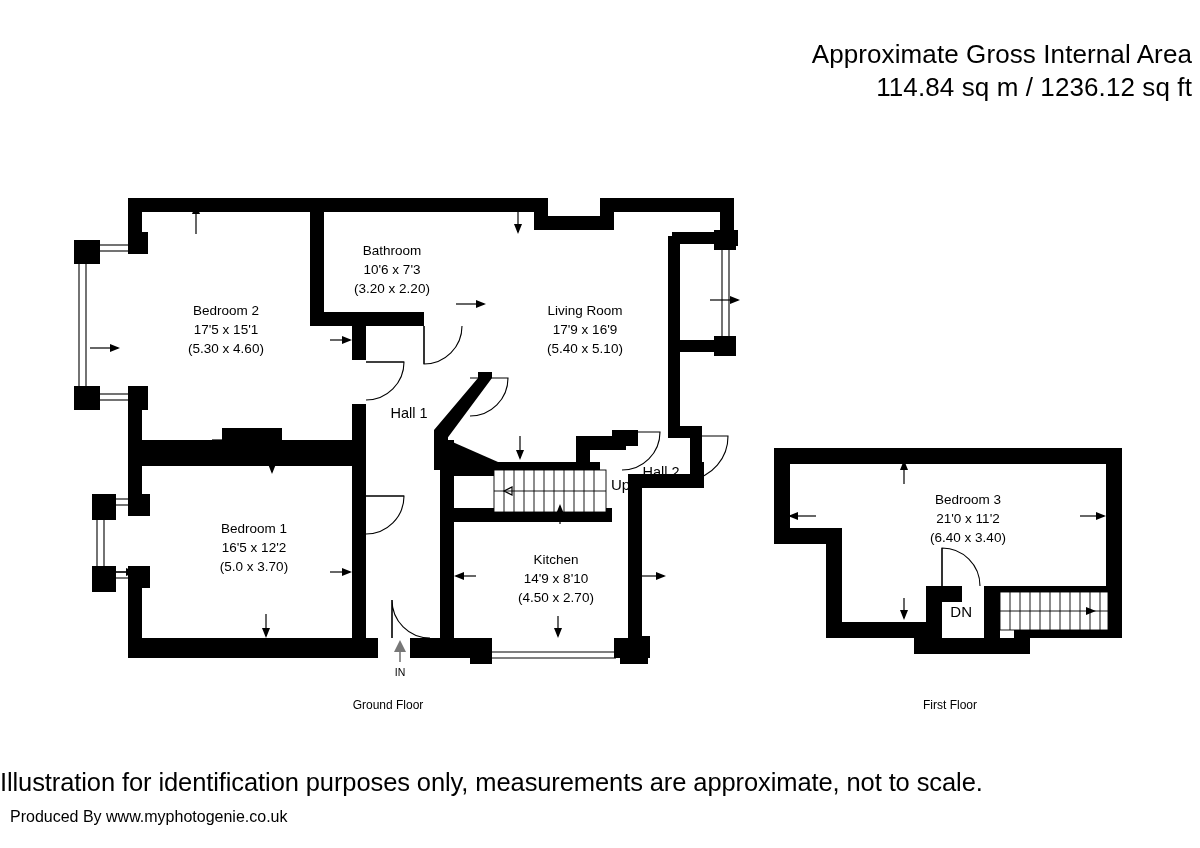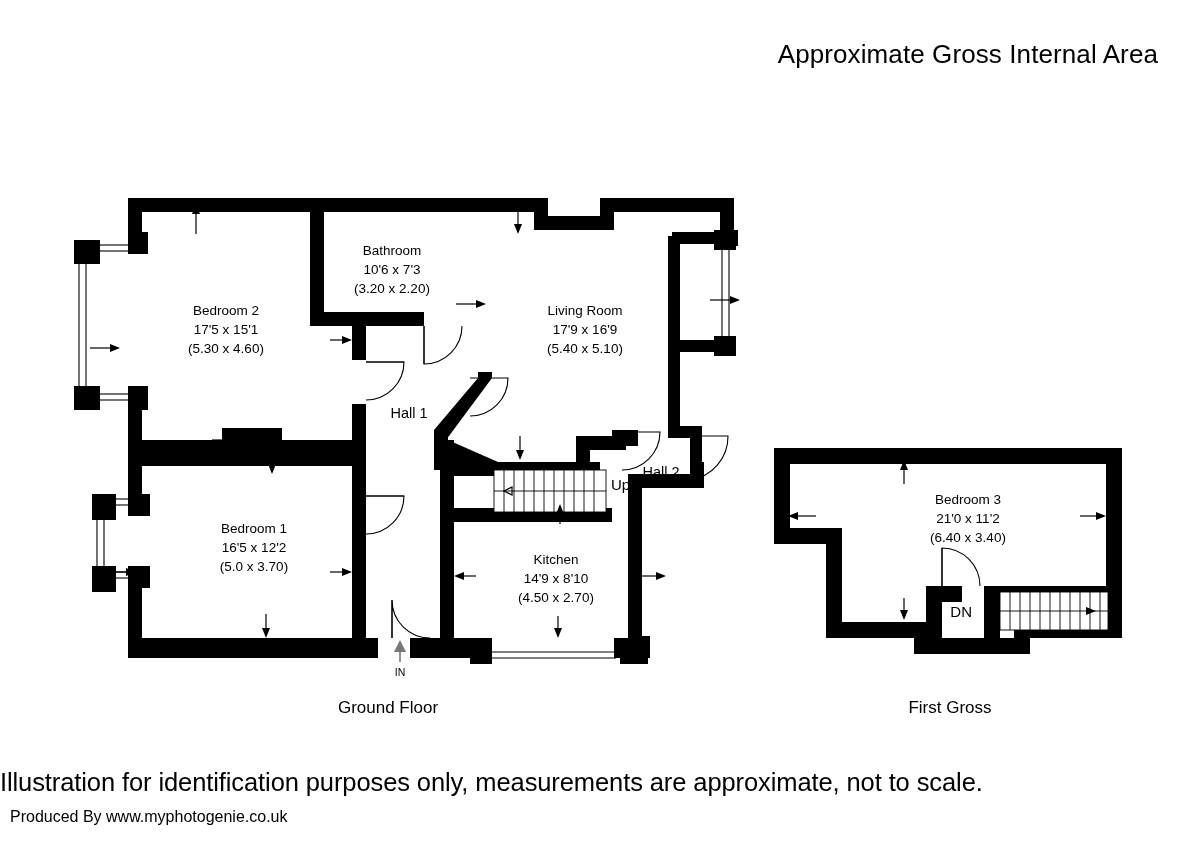--- a/index.html
+++ b/index.html
@@ -15,20 +15,21 @@
     color: #000000;
     overflow: hidden;
   }
   .header {
     position: absolute;
     top: 38px;
     left: 0;
     width: 1158px;
     text-align: right;
     line-height: 1.28;
+    padding-left: 34px;
   }
   .header-line {
     font-size: 26px;
     letter-spacing: 0.1px;
     white-space: nowrap;
   }
   .plan-area {
     position: absolute;
     top: 0;
     left: 0;
@@ -38,21 +39,21 @@
   svg.plan {
     position: absolute;
     top: 0;
     left: 0;
     width: 1200px;
     height: 760px;
     display: block;
   }
   .floor-title {
     position: absolute;
-    font-size: 17px;
+    font-size: 12px;
     text-align: center;
     white-space: nowrap;
   }
   #ground-floor-title {
     left: 268px;
     top: 698px;
     width: 240px;
   }
   #first-floor-title {
     left: 830px;
@@ -89,20 +90,21 @@
   .win-line { stroke: #000000; stroke-width: 1.1; fill: none; }
   .door-arc { stroke: #000000; stroke-width: 1.1; fill: none; }
   .stair-line { stroke: #000000; stroke-width: 0.9; fill: none; }
   .dim-arrow { stroke: #000000; stroke-width: 1.2; fill: none; }
 </style>
 </head>
 <body>
 
 <div class="header">
   <div class="header-line">Approximate Gross Internal Area</div>
+  <div class="header-line">114.84 sq m / 1236.12 sq ft</div>
 </div>
 
 <div class="plan-area">
 <svg class="plan" viewBox="0 0 1200 760" xmlns="http://www.w3.org/2000/svg">
 
   <g>
 
     <g class="wall">
 
       <rect x="128" y="198" width="420" height="14"></rect>
@@ -384,16 +386,16 @@
       <text class="rm-dim" x="968" y="523">21'0 x 11'2</text>
       <text class="rm-dim" x="968" y="542">(6.40 x 3.40)</text>
       <text class="stair-lbl" x="972" y="617" text-anchor="end">DN</text>
     </g>
   </g>
 
 </svg>
 </div>
 
 <div class="floor-title" id="ground-floor-title">Ground Floor</div>
-<div class="floor-title" id="first-floor-title">First Gross</div>
+<div class="floor-title" id="first-floor-title">First Floor</div>
 
 <div class="footer" id="footer-disclaimer">Illustration for identification purposes only, measurements are approximate, not to scale.</div>
 <div class="footer" id="footer-credit">Produced By www.myphotogenie.co.uk</div>
 
 </body></html>

